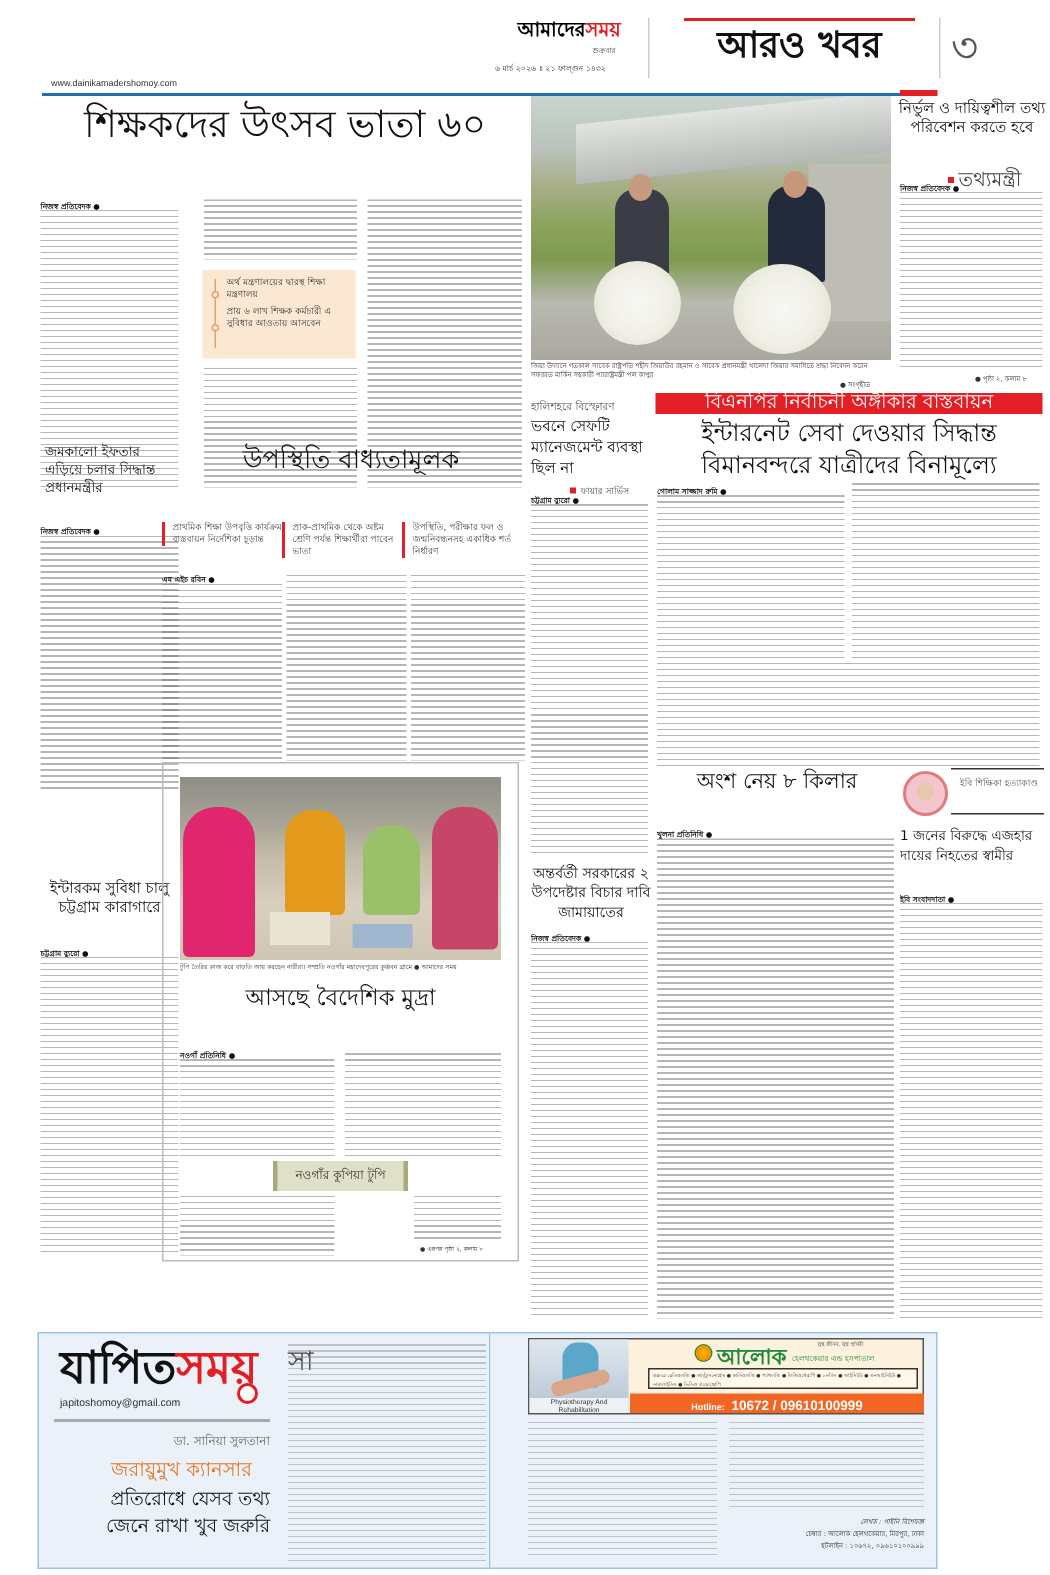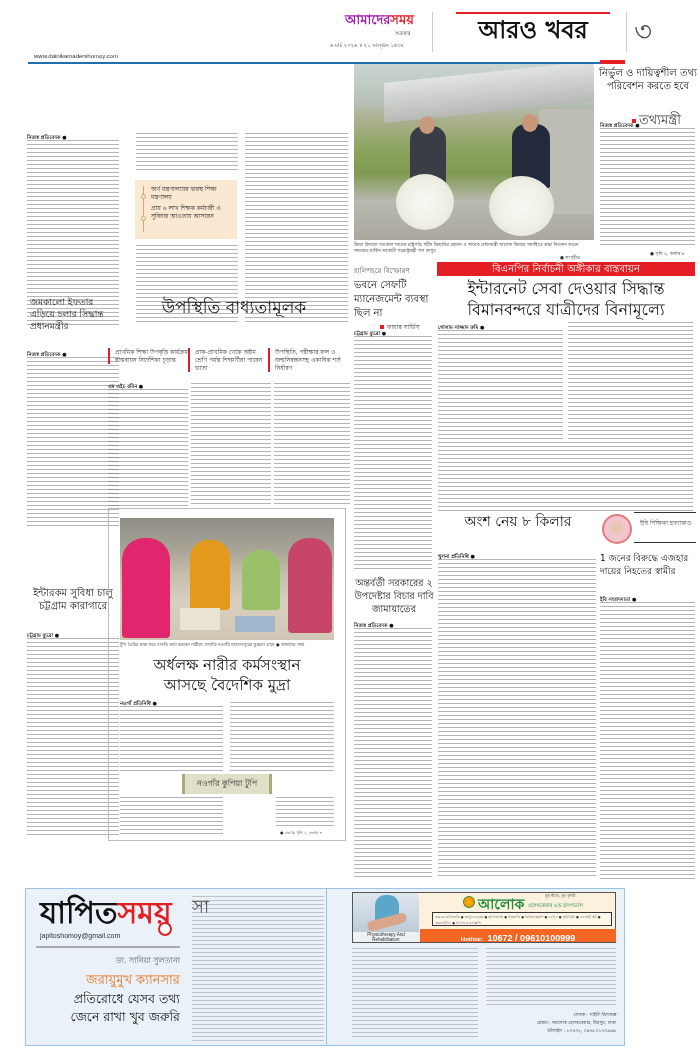--- a/index.html
+++ b/index.html
@@ -12,36 +12,37 @@
   .head-sans { font-family: "DejaVu Sans", sans-serif; color: #111; text-align: left; }
   .caption { font-size: 4.5px; color: #333; line-height: 6px; }
   .photo { overflow: hidden; }
   .redbar { background: #e31e24; }
 </style>
 </head>
 <body>
 
 <div class="abs" style="left:34px;top:53px;font-size:6px;color:#333;font-family:'Liberation Sans',sans-serif;">www.dainikamadershomoy.com</div>
 <div class="abs" style="left:345px;top:10px;font-size:13px;font-weight:bold;font-family:'DejaVu Sans',sans-serif;">
-  <span style="color:#a21caf;">আমাদের</span><span style="color:#e31e24;">সময়</span>
+  <span style="color:#000000;">আমাদের</span><span style="color:#e31e24;">সময়</span>
 </div>
 <div class="abs" style="left:395px;top:30px;font-size:5px;color:#444;">শুক্রবার</div>
 <div class="abs" style="left:330px;top:42px;font-size:5.2px;color:#333;">৬ মার্চ ২০২৬ ॥ ২১ ফাল্গুন ১৪৩২</div>
 <div class="abs" style="left:432px;top:12px;width:1px;height:40px;background:#ccc;"></div>
 <div class="abs" style="left:448px;top:12px;width:170px;text-align:center;">
   <div style="height:2px;background:#e31e24;margin:0 8px 2px;"></div>
   <div style="font-size:24px;font-weight:900;color:#111;line-height:28px;">আরও খবর</div>
 </div>
 <div class="abs" style="left:626px;top:12px;width:1px;height:40px;background:#ccc;"></div>
 <div class="abs" style="left:634px;top:10px;font-size:28px;color:#555;font-weight:300;">৩</div>
 <div class="abs" style="left:28px;top:62px;width:272px;height:2px;background:#1f6fb2;"></div>
 <div class="abs" style="left:300px;top:62px;width:300px;height:2px;background:#1f6fb2;"></div>
 <div class="abs" style="left:600px;top:60px;width:25px;height:4px;background:#e31e24;"></div>
 
 <div class="abs head-serif" style="left:30px;top:66px;width:320px;font-size:25px;line-height:33px;">
+  <div>শিক্ষকদের উৎসব ভাতা ৬০</div>
 </div>
 <div class="abs byline" style="left:27px;top:134px;">নিজস্ব প্রতিবেদক ●</div>
 <div class="abs filler" style="left:27px;top:140px;width:92px;height:185px;"></div>
 <div class="abs filler" style="left:136px;top:133px;width:102px;height:40px;"></div>
 <div class="abs" style="left:135px;top:180px;width:102px;height:59px;background:#fbe8d3;padding:5px 6px 4px 16px;">
   <div style="position:absolute;left:8px;top:6px;width:1px;height:46px;background:#e2a36b;"></div>
   <div style="position:absolute;left:6px;top:14px;width:5px;height:5px;border:1px solid #e2a36b;border-radius:50%;background:#fbe8d3;"></div>
   <div style="position:absolute;left:6px;top:36px;width:5px;height:5px;border:1px solid #e2a36b;border-radius:50%;background:#fbe8d3;"></div>
   <div style="font-size:6px;line-height:8px;color:#333;margin-bottom:3px;">অর্থ মন্ত্রণালয়ের দ্বারস্থ শিক্ষা মন্ত্রণালয়</div>
   <div style="font-size:6px;line-height:8px;color:#333;">প্রায় ৬ লাখ শিক্ষক কর্মচারী এ সুবিধার আওতায় আসবেন</div>
@@ -71,21 +72,21 @@
 <div class="abs caption" style="left:650px;top:251px;">● পৃষ্ঠা ২, কলাম ৮</div>
 
 <div class="abs head-sans" style="left:354px;top:265px;width:80px;font-size:7px;color:#555;">হালিশহরে বিস্ফোরণ</div>
 <div class="abs head-sans" style="left:354px;top:278px;width:80px;font-size:10px;line-height:14px;">ভবনে সেফটি ম্যানেজমেন্ট ব্যবস্থা ছিল না</div>
 <div class="abs" style="left:380px;top:322px;font-size:6px;color:#444;">
   <span style="display:inline-block;width:4px;height:4px;background:#e31e24;margin-right:3px;vertical-align:middle;"></span><span>ফায়ার সার্ভিস</span>
 </div>
 <div class="abs byline" style="left:354px;top:330px;">চট্টগ্রাম ব্যুরো ●</div>
 <div class="abs filler" style="left:354px;top:336px;width:78px;height:138px;"></div>
 
-<div class="abs redbar" style="left:437px;top:262px;width:258px;height:14px;color:#fff;font-size:10px;text-align:center;line-height:14px;">বিএনপির নির্বাচনী অঙ্গীকার বাস্তবায়ন</div>
+<div class="abs redbar" style="left:437px;top:262px;width:258px;height:14px;color:#fff;font-size:13px;text-align:center;line-height:14px;">বিএনপির নির্বাচনী অঙ্গীকার বাস্তবায়ন</div>
 <div class="abs head-serif" style="left:437px;top:278px;width:258px;font-size:16px;line-height:21px;">
   <div>ইন্টারনেট সেবা দেওয়ার সিদ্ধান্ত</div>
   <div>বিমানবন্দরে যাত্রীদের বিনামূল্যে</div>
 </div>
 <div class="abs byline" style="left:438px;top:324px;">গোলাম সাজ্জাদ রুমি ●</div>
 <div class="abs filler" style="left:438px;top:330px;width:125px;height:110px;"></div>
 <div class="abs filler" style="left:568px;top:322px;width:125px;height:118px;"></div>
 
 <div class="abs head-sans" style="left:30px;top:296px;width:85px;font-size:9px;line-height:12px;">জমকালো ইফতার এড়িয়ে চলার সিদ্ধান্ত প্রধানমন্ত্রীর</div>
 <div class="abs byline" style="left:27px;top:351px;">নিজস্ব প্রতিবেদক ●</div>
@@ -110,21 +111,20 @@
 <div class="abs photo" style="left:120px;top:518px;width:214px;height:122px;background:linear-gradient(180deg,#8e8d86 0%,#a7a395 25%,#c5bdaa 45%,#d8cfbf 70%,#cfc6b4 100%);">
   <div style="position:absolute;left:2px;top:20px;width:48px;height:100px;background:#e0266d;border-radius:22px 22px 4px 4px;"></div>
   <div style="position:absolute;left:70px;top:22px;width:40px;height:70px;background:#e39a1c;border-radius:18px 18px 4px 4px;"></div>
   <div style="position:absolute;left:122px;top:32px;width:38px;height:60px;background:#9ac16a;border-radius:18px 18px 4px 4px;"></div>
   <div style="position:absolute;left:168px;top:20px;width:44px;height:95px;background:#c8456a;border-radius:20px 20px 4px 4px;"></div>
   <div style="position:absolute;left:60px;top:90px;width:40px;height:22px;background:#eae4d3;"></div>
   <div style="position:absolute;left:115px;top:98px;width:40px;height:16px;background:#9fb6cc;"></div>
 </div>
 <div class="abs caption" style="left:120px;top:642px;width:214px;font-size:4.2px;">টুপি তৈরির কাজ করে বাড়তি আয় করছেন নারীরা। সম্প্রতি নওগাঁর মহাদেবপুরের কুঞ্জবন গ্রামে ● আমাদের সময়</div>
 <div class="abs head-serif" style="left:110px;top:655px;width:234px;font-size:15px;line-height:20px;">
-  <div>অর্ধলক্ষ নারীর কর্মসংস্থান</div>
   <div>আসছে বৈদেশিক মুদ্রা</div>
 </div>
 <div class="abs byline" style="left:120px;top:700px;">নওগাঁ প্রতিনিধি ●</div>
 <div class="abs filler" style="left:120px;top:706px;width:103px;height:68px;"></div>
 <div class="abs" style="left:182px;top:774px;width:90px;height:20px;background:#dfe0c7;border-left:3px solid #a8aa7b;border-right:3px solid #a8aa7b;font-size:8px;text-align:center;line-height:20px;color:#333;">নওগাঁর কুপিয়া টুপি</div>
 <div class="abs filler" style="left:120px;top:797px;width:103px;height:40px;"></div>
 <div class="abs filler" style="left:230px;top:702px;width:104px;height:72px;"></div>
 <div class="abs filler" style="left:276px;top:797px;width:58px;height:30px;"></div>
 <div class="abs caption" style="left:280px;top:830px;font-size:4px;">● এরপর পৃষ্ঠা ২, কলাম ৮</div>
 
@@ -149,21 +149,21 @@
 <div class="abs filler" style="left:600px;top:602px;width:95px;height:277px;"></div>
 
 <div class="abs" style="left:25px;top:888px;width:302px;height:158px;background:#eaf1f8;border:1px solid #9cc3e6;"></div>
 <div class="abs" style="left:40px;top:895px;font-size:30px;font-weight:bold;line-height:36px;">
   <span style="color:#111;font-family:'DejaVu Serif',serif;">যাপিত</span><span style="color:#e31e24;">সময়</span>
 </div>
 <div class="abs" style="left:158px;top:922px;width:14px;height:14px;border-radius:50%;border:2px solid #e31e24;background:#fff;"></div>
 <div class="abs" style="left:40px;top:932px;font-size:7px;color:#333;font-family:'Liberation Sans',sans-serif;">japitoshomoy@gmail.com</div>
 <div class="abs" style="left:36px;top:946px;width:144px;height:2px;background:#aaa;"></div>
 <div class="abs" style="left:90px;top:954px;width:90px;font-size:8px;color:#666;text-align:right;">ডা. সানিয়া সুলতানা</div>
-<div class="abs" style="left:36px;top:970px;width:144px;font-size:13px;color:#e87722;text-align:right;">জরায়ুমুখ ক্যানসার</div>
+<div class="abs" style="left:24px;top:970px;width:144px;font-size:13px;color:#e87722;text-align:right;">জরায়ুমুখ ক্যানসার</div>
 <div class="abs" style="left:30px;top:990px;width:150px;font-size:12.5px;color:#111;text-align:right;line-height:18px;font-family:'DejaVu Serif',serif;">
   <div>প্রতিরোধে যেসব তথ্য</div>
   <div>জেনে রাখা খুব জরুরি</div>
 </div>
 <div class="abs" style="left:192px;top:893px;font-size:18px;color:#444;">সা</div>
 <div class="abs filler-light" style="left:192px;top:896px;width:132px;height:146px;"></div>
 
 <div class="abs" style="left:327px;top:888px;width:298px;height:158px;background:#eaf1f8;border:1px solid #9cc3e6;border-left:none;"></div>
 <div class="abs" style="left:352px;top:892px;width:264px;height:51px;border:1px solid #555;background:#fbf1dc;"></div>
 <div class="abs photo" style="left:353px;top:893px;width:66px;height:49px;background:linear-gradient(180deg,#dfe7ee 0%,#c9d6e2 50%,#b6c3cf 100%);">

